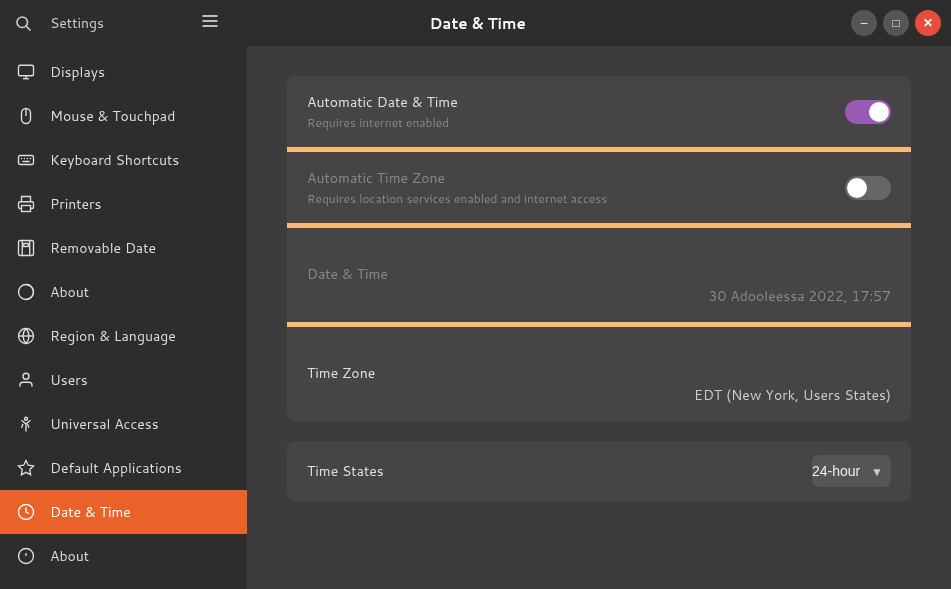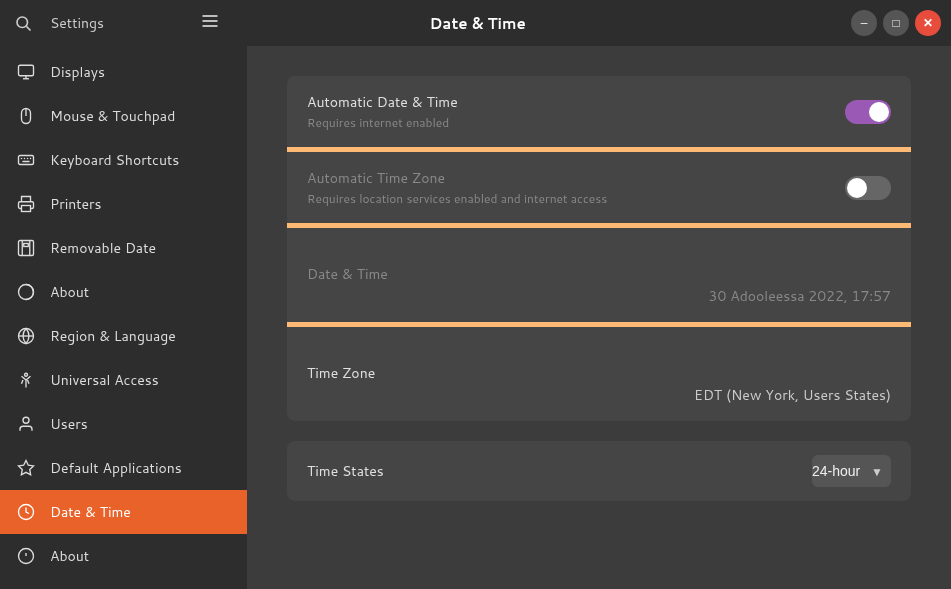--- a/index.html
+++ b/index.html
@@ -292,35 +292,35 @@
             <circle cx="12" cy="12" r="10"></circle>
             <line x1="2" y1="12" x2="22" y2="12"></line>
             <path d="M12 2a15.3 15.3 0 0 1 4 10 15.3 15.3 0 0 1-4 10 15.3 15.3 0 0 1-4-10 15.3 15.3 0 0 1 4-10z"></path>
           </svg>
         </span>
         <span class="label">Region &amp; Language</span>
       </div>
       <div class="sidebar-item">
         <span class="icon">
           <svg width="18" height="18" viewBox="0 0 24 24" fill="none" stroke="currentColor" stroke-width="1.8">
+            <path d="M20 21v-2a4 4 0 0 0-4-4H8a4 4 0 0 0-4 4v2"></path>
+            <circle cx="12" cy="7" r="4"></circle>
+          </svg>
+        </span>
+        <span class="label">Users</span>
+      </div>
+      <div class="sidebar-item">
+        <span class="icon">
+          <svg width="18" height="18" viewBox="0 0 24 24" fill="none" stroke="currentColor" stroke-width="1.8">
             <circle cx="12" cy="5" r="2"></circle>
             <path d="M12 22V12m0 0L6 7m6 5l6-5"></path>
             <path d="M6 17l2-5m8 5l-2-5"></path>
           </svg>
         </span>
         <span class="label">Universal Access</span>
-      </div>
-      <div class="sidebar-item">
-        <span class="icon">
-          <svg width="18" height="18" viewBox="0 0 24 24" fill="none" stroke="currentColor" stroke-width="1.8">
-            <path d="M20 21v-2a4 4 0 0 0-4-4H8a4 4 0 0 0-4 4v2"></path>
-            <circle cx="12" cy="7" r="4"></circle>
-          </svg>
-        </span>
-        <span class="label">Users</span>
       </div>
       <div class="sidebar-item">
         <span class="icon">
           <svg width="18" height="18" viewBox="0 0 24 24" fill="none" stroke="currentColor" stroke-width="1.8">
             <polygon points="12 2 15.09 8.26 22 9.27 17 14.14 18.18 21.02 12 17.77 5.82 21.02 7 14.14 2 9.27 8.91 8.26 12 2"></polygon>
           </svg>
         </span>
         <span class="label">Default Applications</span>
       </div>
       <div class="sidebar-item active">

